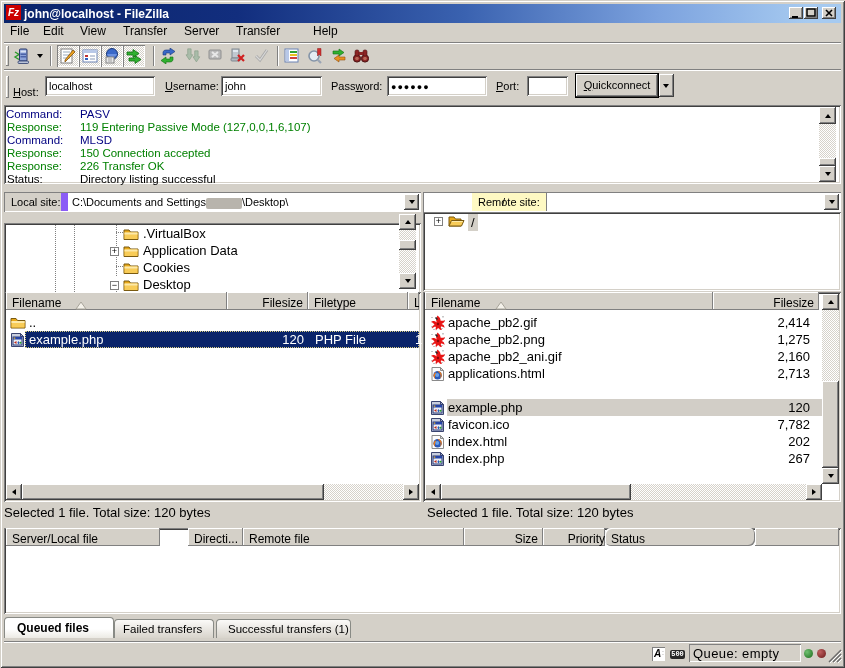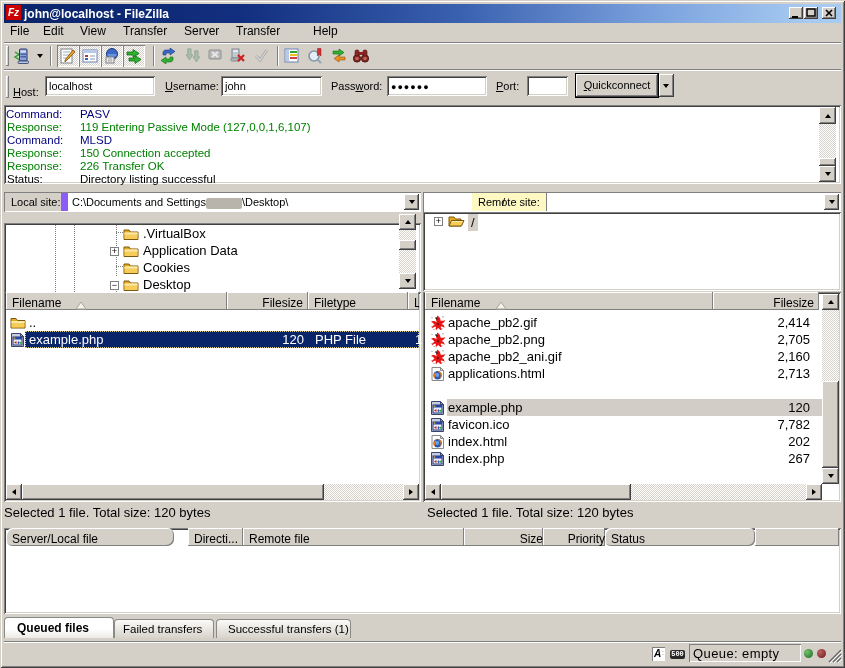--- a/index.html
+++ b/index.html
@@ -393,21 +393,21 @@
         <use href="#i-apache"></use>
       </svg>
     <span style="position:absolute;left:23px;top:0px">apache_pb2.gif</span>
       <span class="cell-r" style="left:300px;width:85px;top:0px">2,414</span>
   </div>
   <div class="row" style="left:2px;top:39px;width:397px;">
     <svg width="16" height="16" viewBox="0 0 16 16" style="position:absolute;left:5px;top:1px">
         <use href="#i-apache"></use>
       </svg>
     <span style="position:absolute;left:23px;top:0px">apache_pb2.png</span>
-      <span class="cell-r" style="left:300px;width:85px;top:0px">2,705</span>
+      <span class="cell-r" style="left:300px;width:85px;top:0px">1,275</span>
   </div>
   <div class="row" style="left:2px;top:56px;width:397px;">
     <svg width="16" height="16" viewBox="0 0 16 16" style="position:absolute;left:5px;top:1px">
         <use href="#i-apache"></use>
       </svg>
     <span style="position:absolute;left:23px;top:0px">apache_pb2_ani.gif</span>
       <span class="cell-r" style="left:300px;width:85px;top:0px">2,160</span>
   </div>
   <div class="row" style="left:2px;top:73px;width:397px;">
     <svg width="16" height="16" viewBox="0 0 16 16" style="position:absolute;left:5px;top:1px">
@@ -458,24 +458,24 @@
       <span class="arr arr-lf"></span>
     </div>
   <div class="sb-thumb" style="left:18px;top:192px;width:190px;height:16px;"></div>
   <div class="sb-btn" style="left:383px;top:192px;width:16px;height:16px;">
       <span class="arr arr-rt"></span>
     </div>
 </div>
 <div class="abs" style="left:427px;top:505px;font-size:13px;">Selected 1 file. Total size: 120 bytes</div>
 
 <div class="abs sunken" style="left:4px;top:528px;width:837px;height:86px;background:#fff;">
-  <div class="hdr" style="left:2px;width:168px;border-radius:7px;">Server/Local file</div>
+  <div class="hdr" style="left:2px;width:154px;">Server/Local file</div>
   <div class="hdr" style="left:184px;width:55px;">Directi...</div>
   <div class="hdr" style="left:239px;width:221px;">Remote file</div>
-  <div class="hdr" style="left:460px;width:79px;text-align:right;">Size</div>
+  <div class="hdr" style="left:460px;width:79px;text-align:right;padding-right:5px;">Size</div>
   <div class="hdr" style="left:539px;width:62px;text-align:right;">Priority</div>
   <div class="hdr" style="left:601px;width:150px;border-radius:6px;">Status</div>
   <div class="hdr" style="left:751px;width:84px;"></div>
 </div>
 
 <div class="tab" style="left:4px;top:617px;width:110px;height:21px;background:linear-gradient(#ffffff 55%,#eceae4);font-weight:bold;font-size:12px;padding-left:12px;width:110px;">Queued files</div>
 <div class="tab" style="left:114px;top:619px;width:100px;height:19px;padding-left:8px;">Failed transfers</div>
 <div class="tab" style="left:216px;top:619px;width:135px;height:19px;padding-left:11px;">Successful transfers (1)</div>
 
 <div class="abs" style="left:4px;top:641px;width:837px;height:23px;box-shadow:inset 0 1px 0 #808080, inset 0 2px 0 #fff;"></div>

